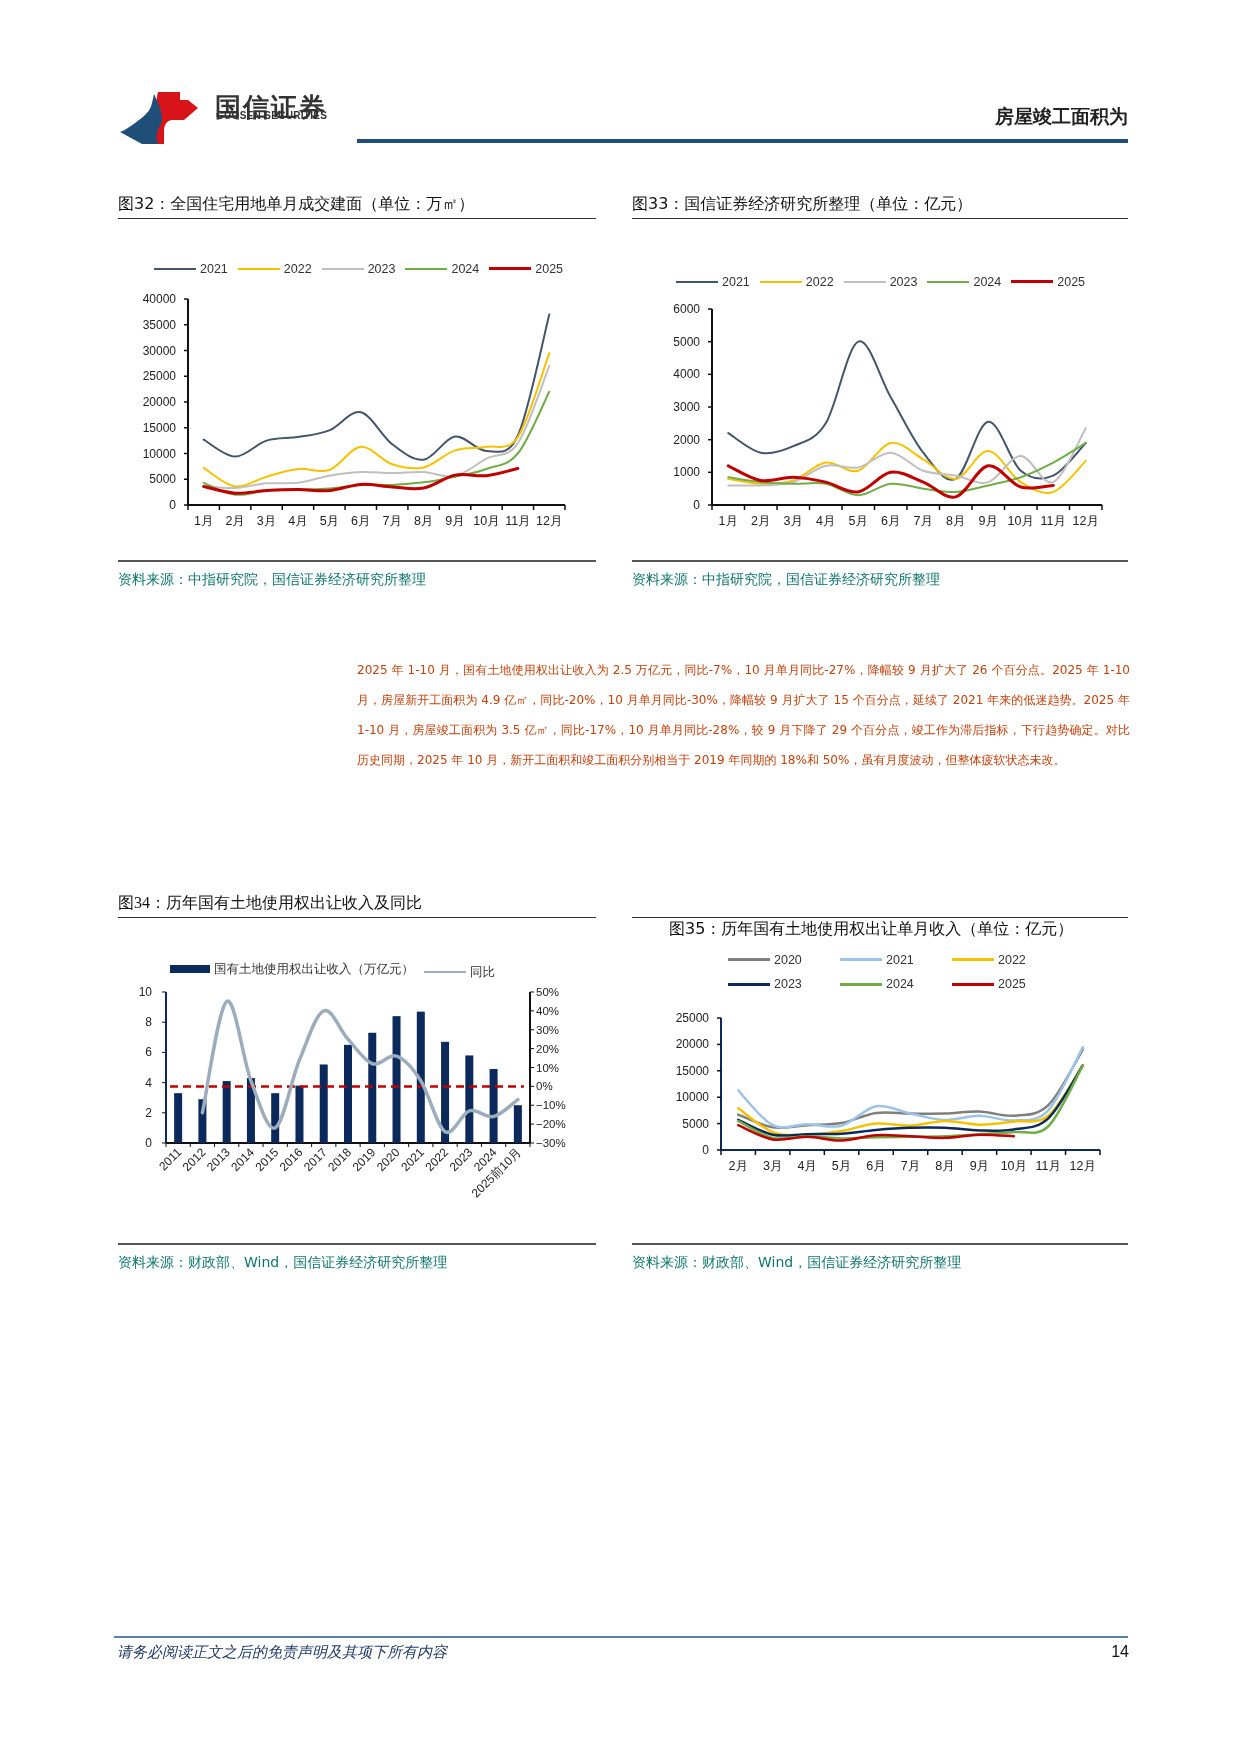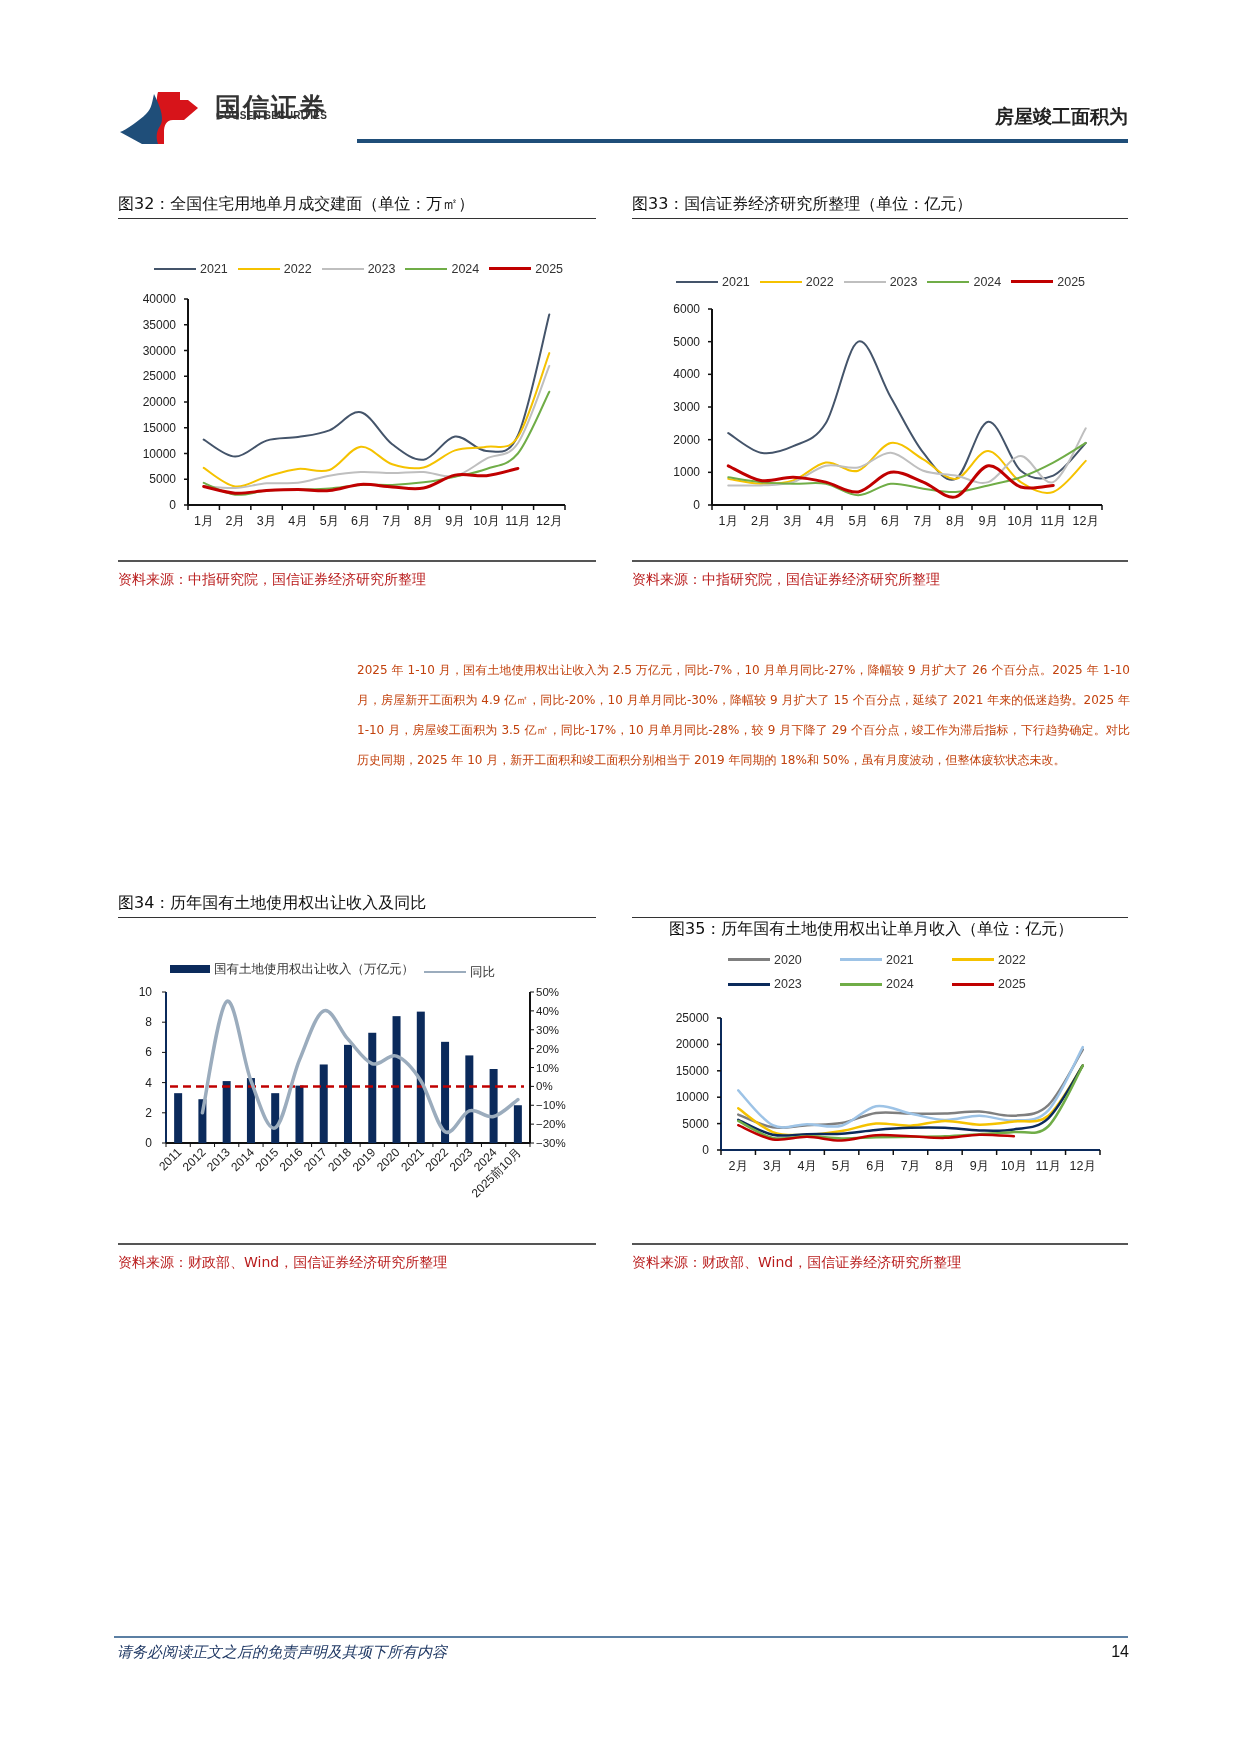--- a/index.html
+++ b/index.html
@@ -7,21 +7,21 @@
          font-family:"DejaVu Sans", sans-serif; color:#111; }
   .abs { position:absolute; }
   .logo { left:118px; top:86px; width:220px; height:60px; }
   .logo-cn { position:absolute; left:97px; top:4px; font-size:26px; font-weight:bold; color:#333; letter-spacing:2px; }
   .logo-en { position:absolute; left:98px; top:24px; font-size:10px; font-weight:bold; color:#333; letter-spacing:0.3px; font-family:"Liberation Sans", sans-serif; }
   .report-type { right:113px; top:104px; font-size:19px; font-weight:bold; color:#222; }
   .header-rule { left:357px; top:139px; width:771px; height:4px; background:#1f4e79; }
   .fig-title { font-size:16px; color:#111; }
   .fig-rule { height:1px; background:#333; }
   .src-rule { height:2px; background:#555; }
-  .src { font-size:14px; color:#b91c1c; }
+  .src { font-size:14px; color:#0f766e; }
   .legend-item { display:inline-flex; align-items:center; font-family:"Liberation Sans", sans-serif; font-size:12.5px; color:#333; margin-right:10px; }
   .legend-swatch { display:inline-block; width:42px; height:2px; margin-right:4px; }
   .para { left:357px; top:655px; width:773px; font-size:12px; line-height:30px; color:#c2410c; text-align:justify; }
   .footer-rule { left:114px; top:1636px; width:1014px; height:2px; background:#5b7fa3; }
   .footer-text { left:117px; top:1643px; font-size:15px; font-style:italic; color:#1f3864; }
   .page-num { right:112px; top:1643px; font-size:16px; color:#111; font-family:"Liberation Sans", sans-serif;text-align:right; }
   svg text { font-family:"Liberation Sans", sans-serif; }
 </style>
 </head>
 <body>
@@ -178,21 +178,21 @@
       <path d="M96.25,261.4 C101.66666666666667,261.4 117.91666666666667,261.9444444444444 128.75,261.4 C139.58333333333334,260.85555555555555 150.41666666666666,261.4 161.25,258.1333333333333 C172.08333333333334,254.86666666666667 182.91666666666666,244.25 193.75,241.8 C204.58333333333334,239.35000000000002 215.41666666666666,245.61111111111111 226.25,243.43333333333334 C237.08333333333334,241.25555555555556 247.91666666666666,228.1888888888889 258.75,228.73333333333335 C269.5833333333333,229.2777777777778 280.4166666666667,242.88888888888889 291.25,246.7 C302.0833333333333,250.5111111111111 312.9166666666667,249.69444444444443 323.75,251.6 C334.5833333333333,253.50555555555556 345.4166666666667,261.4 356.25,258.1333333333333 C367.0833333333333,254.86666666666667 377.9166666666667,232 388.75,232 C399.5833333333333,232 410.4166666666667,262.7611111111111 421.25,258.1333333333333 C432.0833333333333,253.50555555555556 448.3333333333333,213.21666666666667 453.75,204.23333333333335" fill="none" stroke="#bfbfbf" stroke-width="2" stroke-linecap="round"></path>
       <path d="M96.25,253.23333333333335 C101.66666666666667,254.05 117.91666666666667,257.0444444444444 128.75,258.1333333333333 C139.58333333333334,259.22222222222223 150.41666666666666,259.4944444444444 161.25,259.76666666666665 C172.08333333333334,260.0388888888889 182.91666666666666,257.8611111111111 193.75,259.76666666666665 C204.58333333333334,261.6722222222222 215.41666666666666,271.2 226.25,271.2 C237.08333333333334,271.2 247.91666666666666,260.85555555555555 258.75,259.76666666666665 C269.5833333333333,258.67777777777775 280.4166666666667,263.30555555555554 291.25,264.6666666666667 C302.0833333333333,266.0277777777778 312.9166666666667,268.47777777777776 323.75,267.93333333333334 C334.5833333333333,267.3888888888889 345.4166666666667,263.84999999999997 356.25,261.4 C367.0833333333333,258.95 377.9166666666667,257.0444444444445 388.75,253.23333333333335 C399.5833333333333,249.42222222222225 410.4166666666667,244.25 421.25,238.53333333333333 C432.0833333333333,232.81666666666666 448.3333333333333,222.2 453.75,218.93333333333334" fill="none" stroke="#70ad47" stroke-width="2" stroke-linecap="round"></path>
       <path d="M96.25,241.8 C101.66666666666667,244.25 117.91666666666667,254.59444444444443 128.75,256.5 C139.58333333333334,258.40555555555557 150.41666666666666,252.96111111111114 161.25,253.23333333333335 C172.08333333333334,253.50555555555556 182.91666666666666,255.68333333333334 193.75,258.1333333333333 C204.58333333333334,260.5833333333333 215.41666666666666,269.56666666666666 226.25,267.93333333333334 C237.08333333333334,266.3 247.91666666666666,249.96666666666667 258.75,248.33333333333334 C269.5833333333333,246.70000000000002 280.4166666666667,254.05 291.25,258.1333333333333 C302.0833333333333,262.21666666666664 312.9166666666667,275.55555555555554 323.75,272.8333333333333 C334.5833333333333,270.1111111111111 345.4166666666667,243.43333333333334 356.25,241.8 C367.0833333333333,240.16666666666669 377.9166666666667,259.7666666666667 388.75,263.03333333333336 C399.5833333333333,266.3 415.8333333333333,261.6722222222222 421.25,261.4" fill="none" stroke="#c00000" stroke-width="3" stroke-linecap="round"></path>
     </svg>
 </div>
 <div class="abs src-rule" style="left:632px; top:560px; width:496px;"></div>
 <div class="abs src" style="left:632px; top:571px;">资料来源：中指研究院，国信证券经济研究所整理</div>
 
 <div class="abs para">2025 年 1-10 月，国有土地使用权出让收入为 2.5 万亿元，同比-7%，10 月单月同比-27%，降幅较 9 月扩大了 26 个百分点。2025 年 1-10 月，房屋新开工面积为 4.9 亿㎡，同比-20%，10 月单月同比-30%，降幅较 9 月扩大了 15 个百分点，延续了 2021 年来的低迷趋势。2025 年 1-10 月，房屋竣工面积为 3.5 亿㎡，同比-17%，10 月单月同比-28%，较 9 月下降了 29 个百分点，竣工作为滞后指标，下行趋势确定。对比历史同期，2025 年 10 月，新开工面积和竣工面积分别相当于 2019 年同期的 18%和 50%，虽有月度波动，但整体疲软状态未改。</div>
 
-<div class="abs fig-title" style="left:118px; top:893px;">图34：历年国有土地使用权出让收入及同比</div>
+<div class="abs fig-title" style="left:118px; top:893px;font-family:Liberation Serif, serif;">图34：历年国有土地使用权出让收入及同比</div>
 <div class="abs fig-rule" style="left:118px; top:917px; width:478px;"></div>
 <div class="abs" style="left:118px; top:922px; width:478px; height:300px;">
   <div class="abs" style="left:52px; top:36px; white-space:nowrap;" id="legend34"><span class="legend-item">
         <span class="legend-swatch" style="background: rgb(11, 42, 91); height: 8px; width: 40px;"></span>
         <span>国有土地使用权出让收入（万亿元）</span>
       </span><span class="legend-item">
         <span class="legend-swatch" style="background: rgb(155, 172, 189); height: 2px;"></span>
         <span>同比</span>
       </span></div>
   <svg id="svg34" class="abs" style="left:0; top:0;" width="478" height="300">

